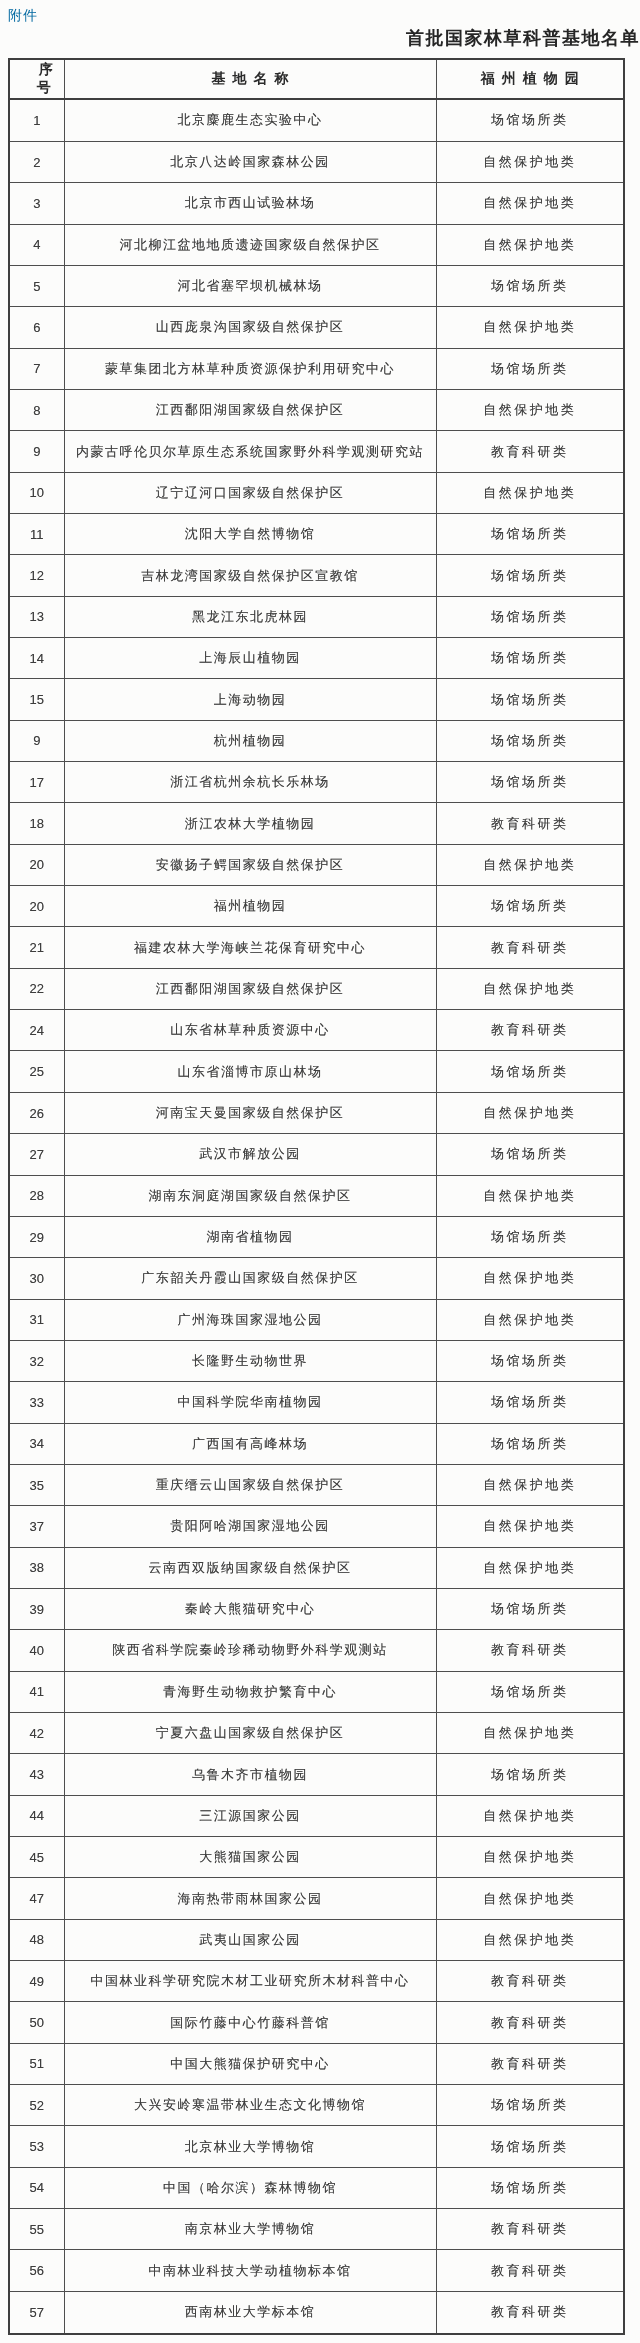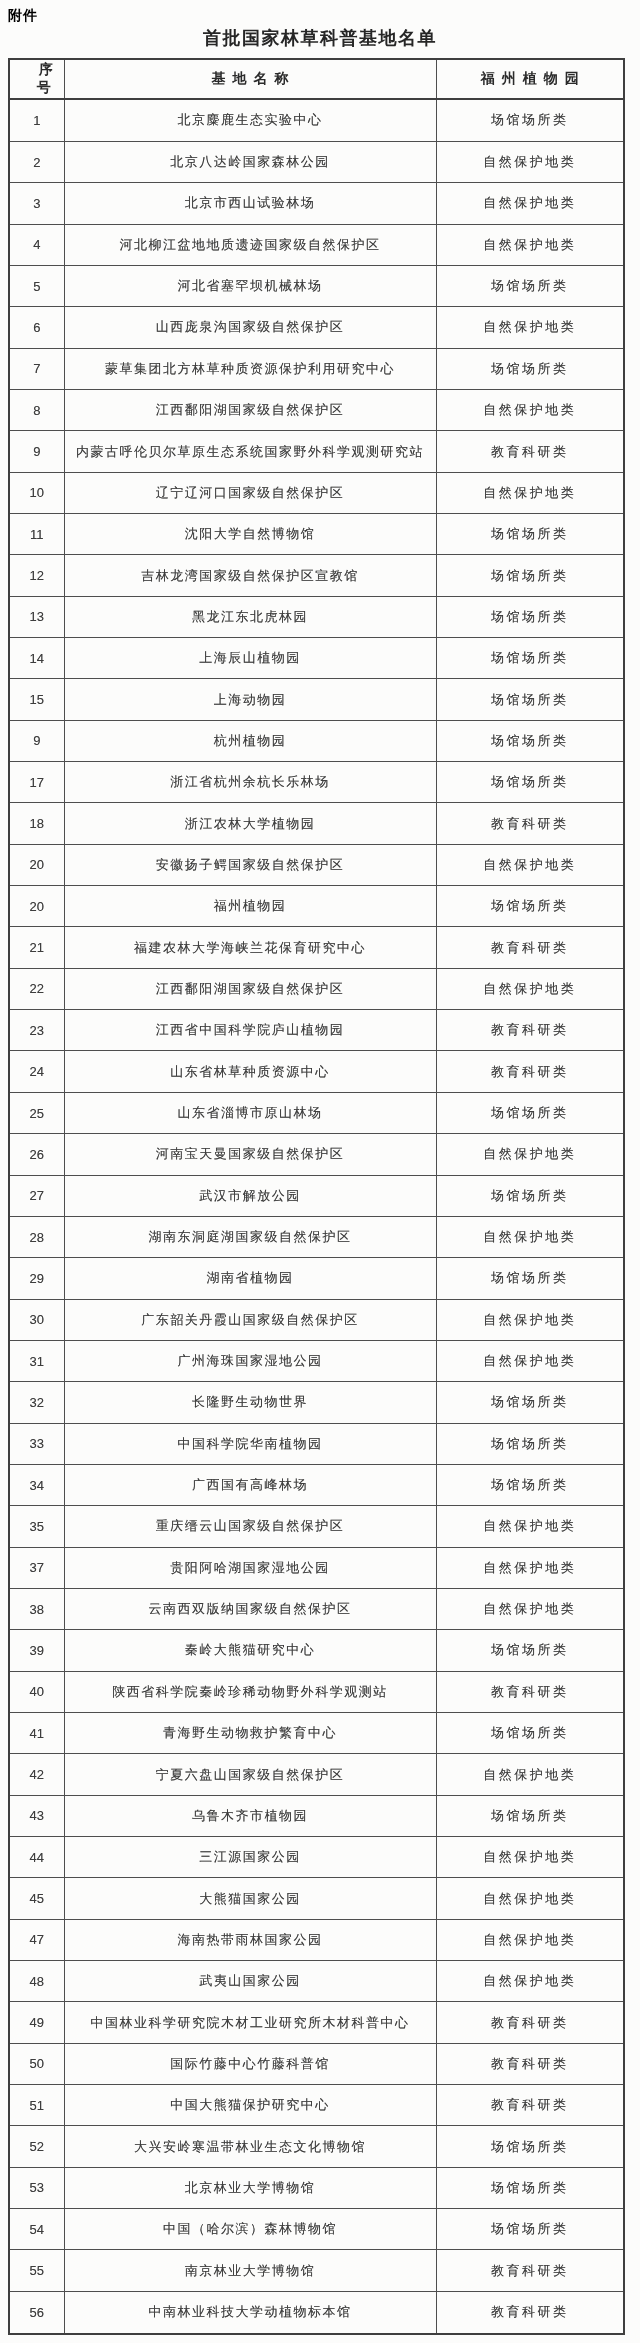--- a/index.html
+++ b/index.html
@@ -15,30 +15,30 @@
     font-family: "Liberation Serif", serif;
     color: #3a3a3a;
     overflow: hidden;
   }
   .attachment-label {
     position: absolute;
     top: 7px;
     left: 8px;
     font-family: "Liberation Sans", sans-serif;
     font-size: 14px;
-    font-weight: bold;
-    color: #000000;
+    font-weight: normal;
+    color: #0369a1;
     letter-spacing: 1px;
   }
   .doc-title {
     position: absolute;
     top: 26px;
     left: 0;
     width: 100%;
-    text-align: center;
+    text-align: right;
     font-family: "Liberation Sans", sans-serif;
     font-size: 18px;
     font-weight: bold;
     color: #262626;
     letter-spacing: 1.5px;
   }
   table.base-table {
     position: absolute;
     top: 58px;
     left: 8px;
@@ -223,25 +223,20 @@
           <td class="index-cell">21</td>
           <td class="name-cell">福建农林大学海峡兰花保育研究中心</td>
           <td class="type-cell">教育科研类</td>
         </tr>
         <tr>
           <td class="index-cell">22</td>
           <td class="name-cell">江西鄱阳湖国家级自然保护区</td>
           <td class="type-cell">自然保护地类</td>
         </tr>
         <tr>
-          <td class="index-cell">23</td>
-          <td class="name-cell">江西省中国科学院庐山植物园</td>
-          <td class="type-cell">教育科研类</td>
-        </tr>
-        <tr>
           <td class="index-cell">24</td>
           <td class="name-cell">山东省林草种质资源中心</td>
           <td class="type-cell">教育科研类</td>
         </tr>
         <tr>
           <td class="index-cell">25</td>
           <td class="name-cell">山东省淄博市原山林场</td>
           <td class="type-cell">场馆场所类</td>
         </tr>
         <tr>
@@ -382,16 +377,21 @@
         <tr>
           <td class="index-cell">55</td>
           <td class="name-cell">南京林业大学博物馆</td>
           <td class="type-cell">教育科研类</td>
         </tr>
         <tr>
           <td class="index-cell">56</td>
           <td class="name-cell">中南林业科技大学动植物标本馆</td>
           <td class="type-cell">教育科研类</td>
         </tr>
+        <tr>
+          <td class="index-cell">57</td>
+          <td class="name-cell">西南林业大学标本馆</td>
+          <td class="type-cell">教育科研类</td>
+        </tr>
       </tbody>
   </table>
 
 </div>
 
 </body></html>

